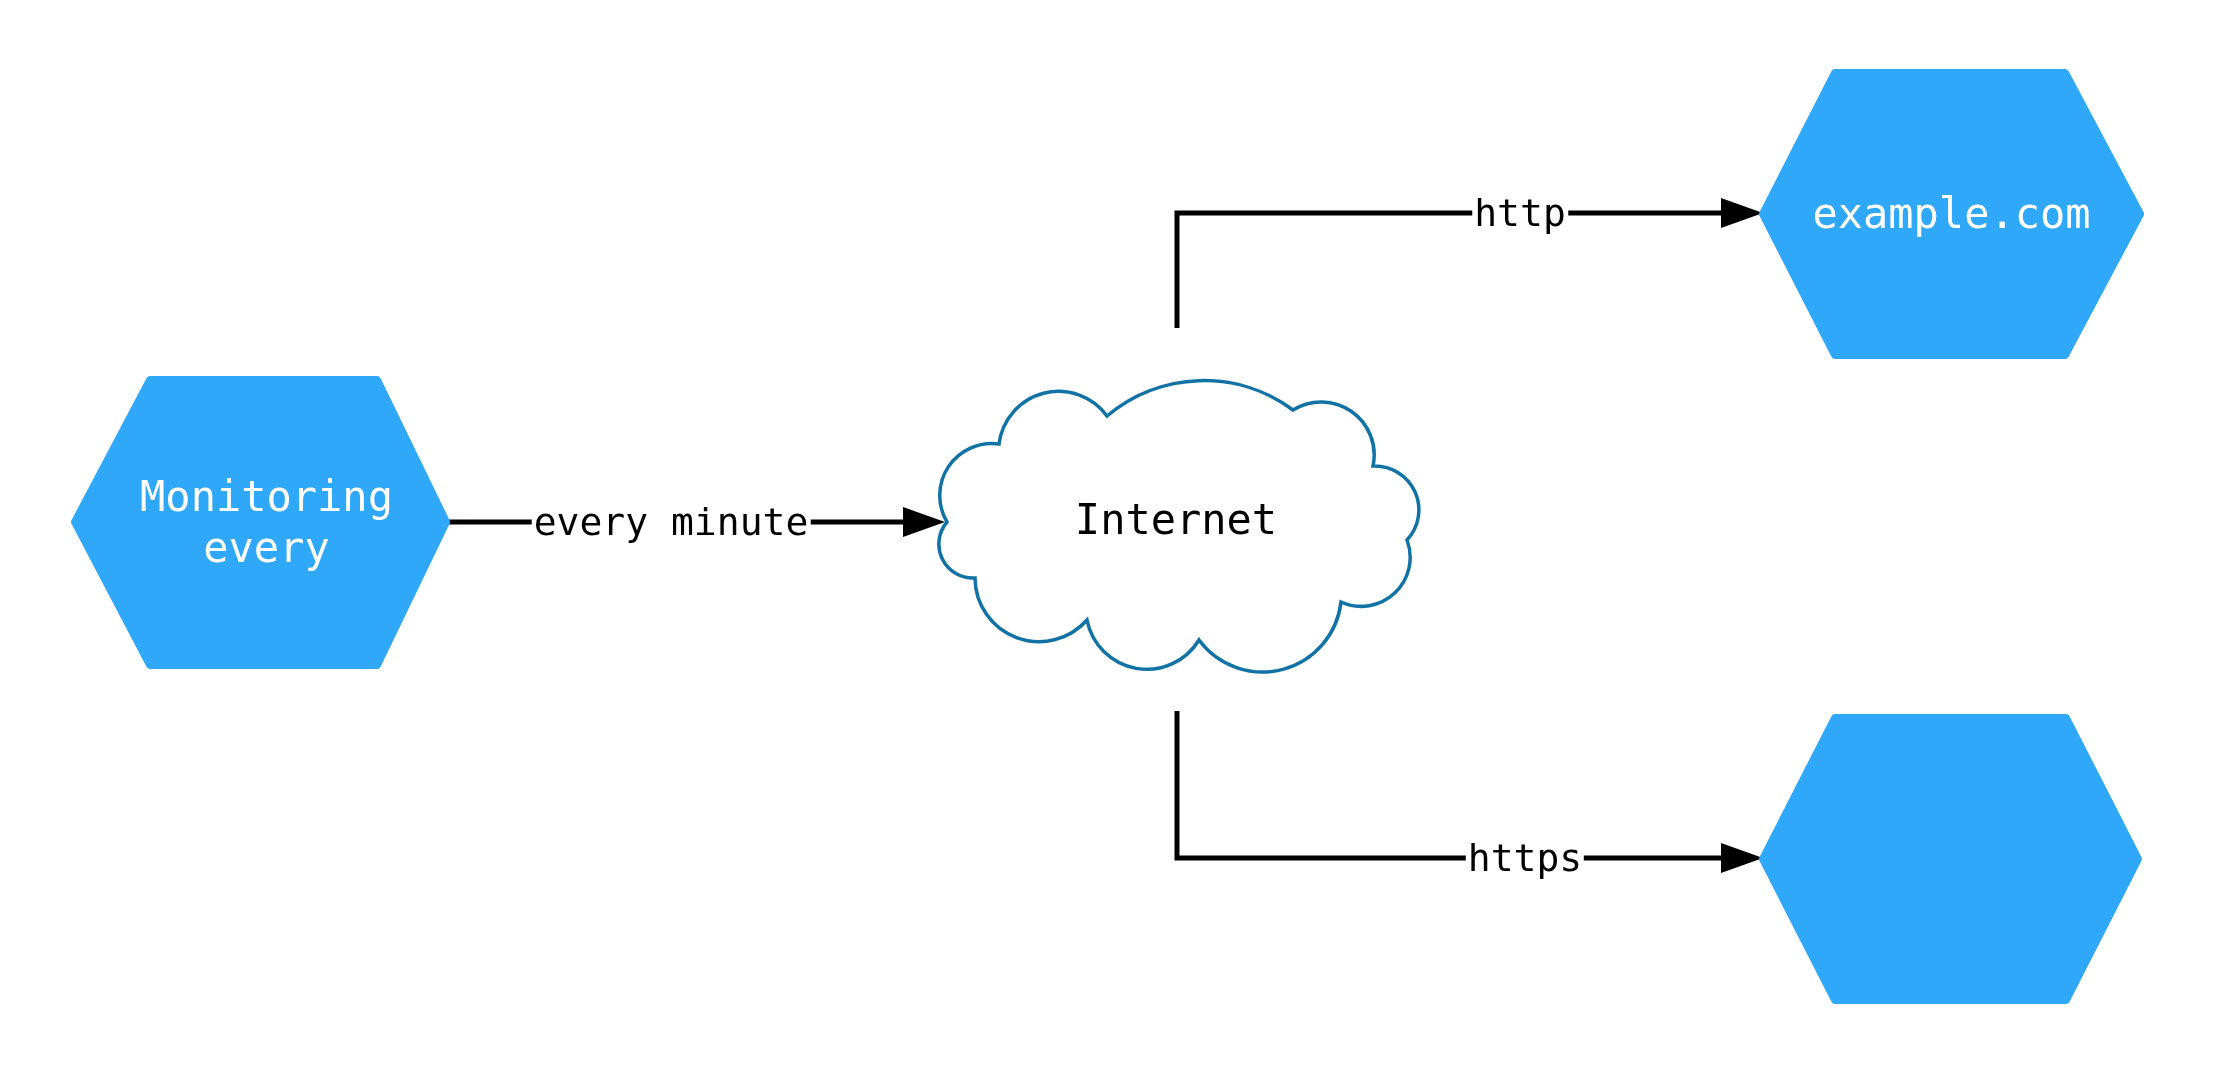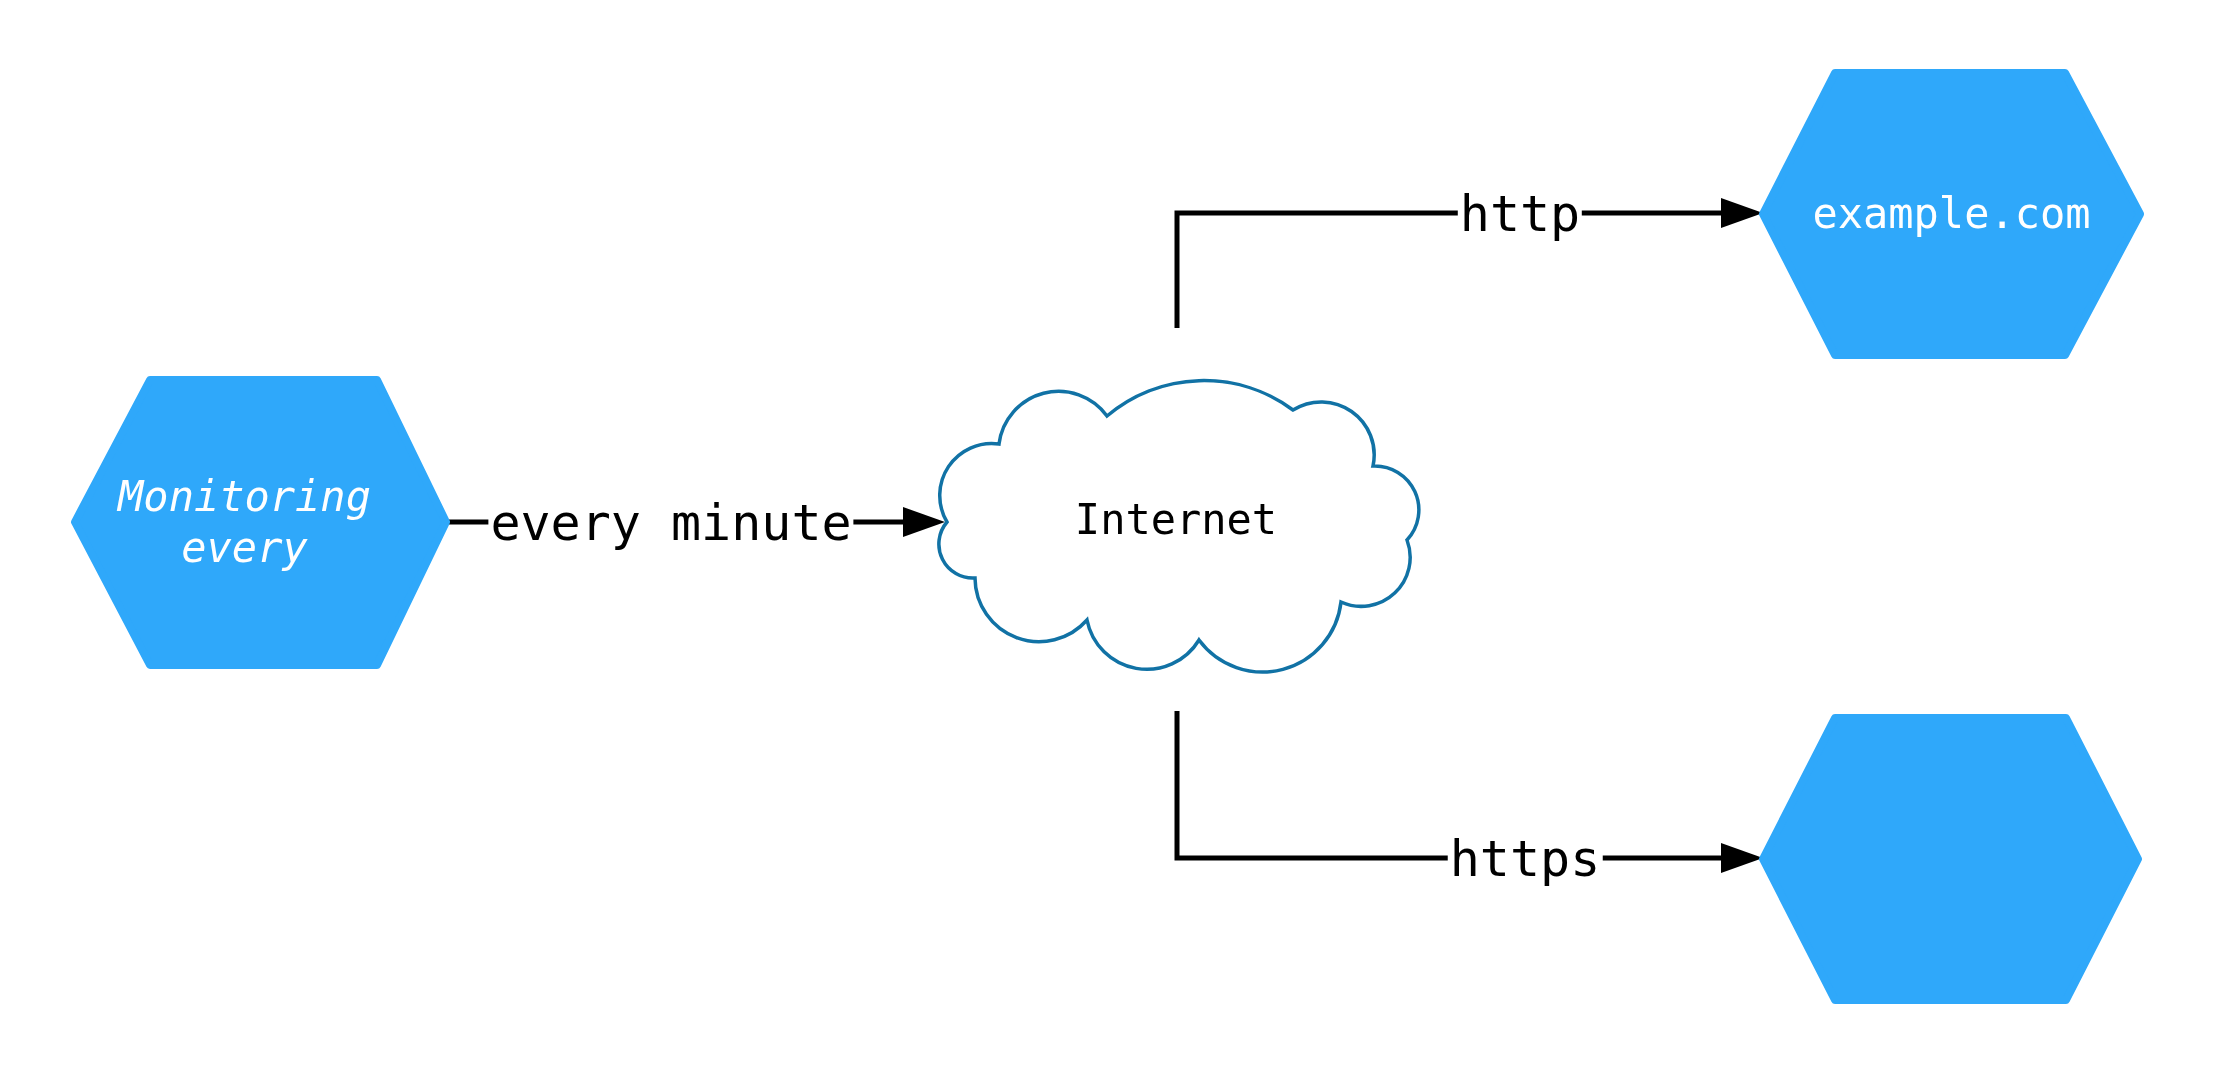--- a/index.html
+++ b/index.html
@@ -26,21 +26,21 @@
   .hex-shape{fill:var(--node-fill);stroke:var(--node-fill);stroke-width:8;stroke-linejoin:round;}
   .node-label{
     position:absolute;display:flex;align-items:center;justify-content:center;
     text-align:center;color:var(--node-text);font-size:42px;line-height:1.2;
     pointer-events:none;white-space:nowrap;
   }
   .node-label.dark{color:var(--edge-text);text-align:right;}
   .node-label.two-line{flex-direction:column;}
   .edge-label{
     position:absolute;transform:translate(-50%,-50%);
-    color:var(--edge-text);font-size:50px;line-height:1.1;
+    color:var(--edge-text);font-size:38px;line-height:1.1;
     background:var(--bg);padding:0 2px;white-space:nowrap;
   }
 </style>
 </head>
 <body>
 
 <div class="canvas">
 
   <svg class="diagram-svg" width="2213" height="1076" viewBox="0 0 2213 1076">
 
@@ -63,21 +63,21 @@
              A79,79 0 0 1 1199,640
              A61,61 0 0 1 1087,620
              A64,64 0 0 1 975,578
              A34,34 0 0 1 947,522 Z"></path>
 
     <polygon class="hex-shape" points="75,522 150,380 377,380 446,522 377,665 150,665"></polygon>
     <polygon class="hex-shape" points="1763,214 1835,73 2065,73 2140,214 2065,355 1835,355"></polygon>
     <polygon class="hex-shape" points="1763,859 1835,718 2066,718 2138,859 2066,1000 1835,1000"></polygon>
   </svg>
 
-  <div class="node-label two-line" style="left:59px;top:380px;width:371px;height:285px;font-style:italic;">
+  <div class="node-label two-line" style="left:81px;top:380px;width:371px;height:285px;">
     <span>Monitoring</span>
     <span>every</span>
   </div>
 
   <div class="node-label dark" style="left:941px;top:382px;width:470px;height:276px;">Internet</div>
 
   <div class="node-label" style="left:1763px;top:73px;width:377px;height:282px;">example.com</div>
 
 
   <div class="edge-label" style="left:671px;top:523px;">every minute</div>

